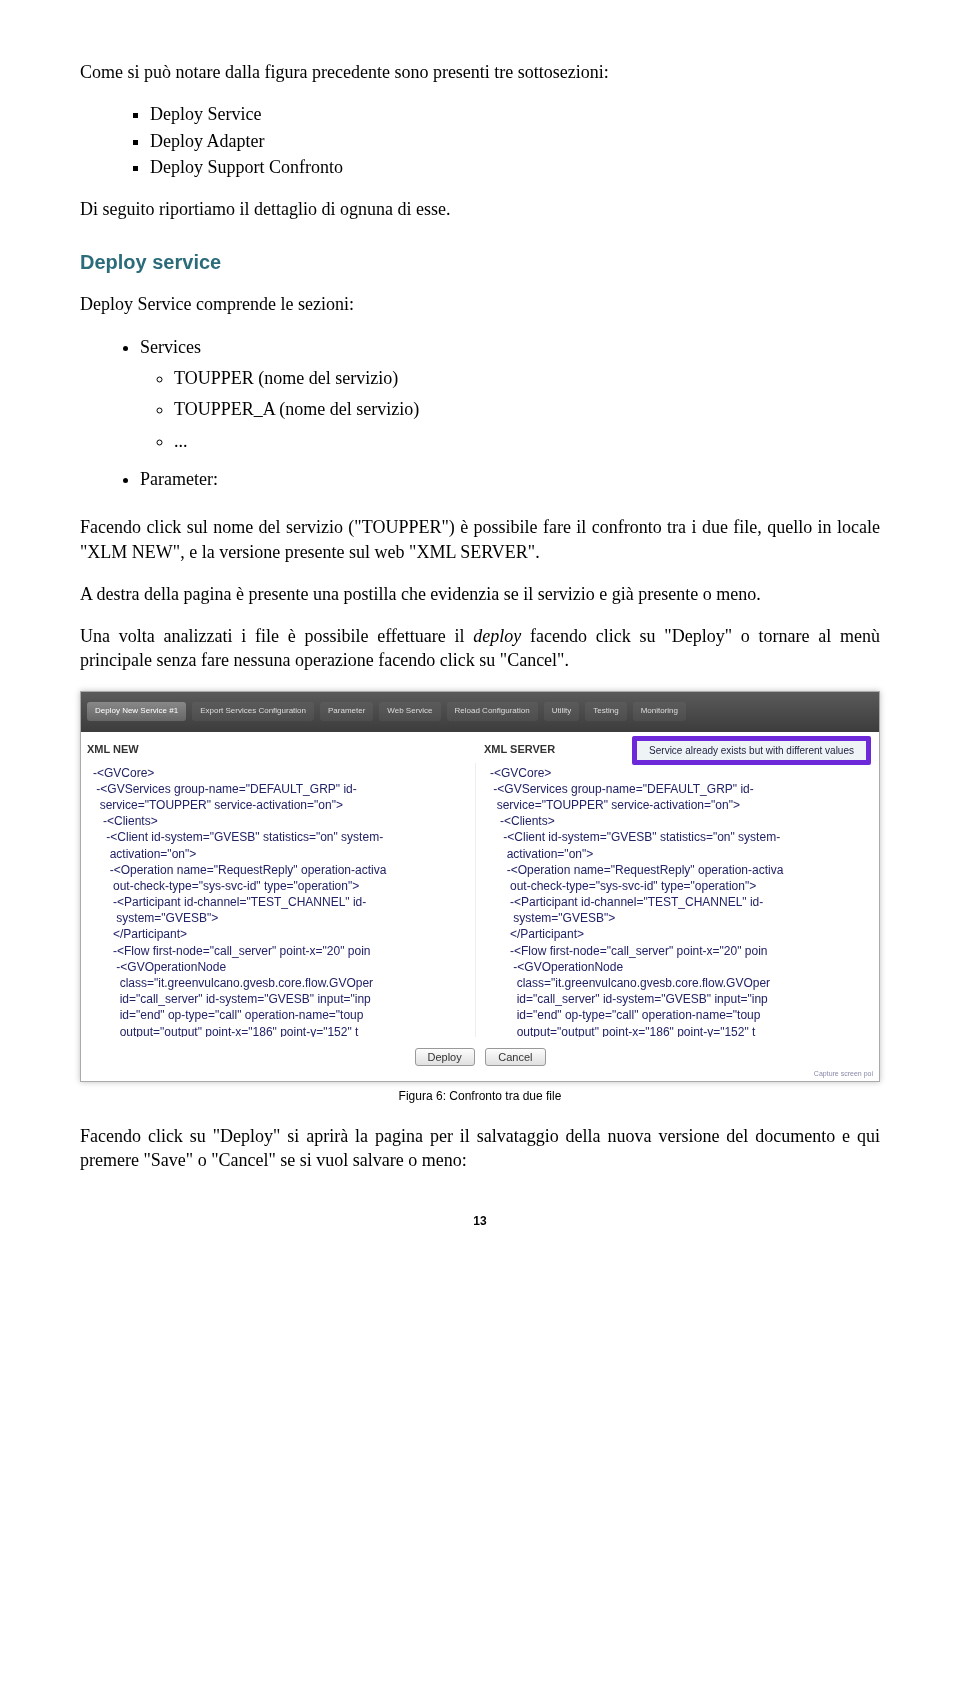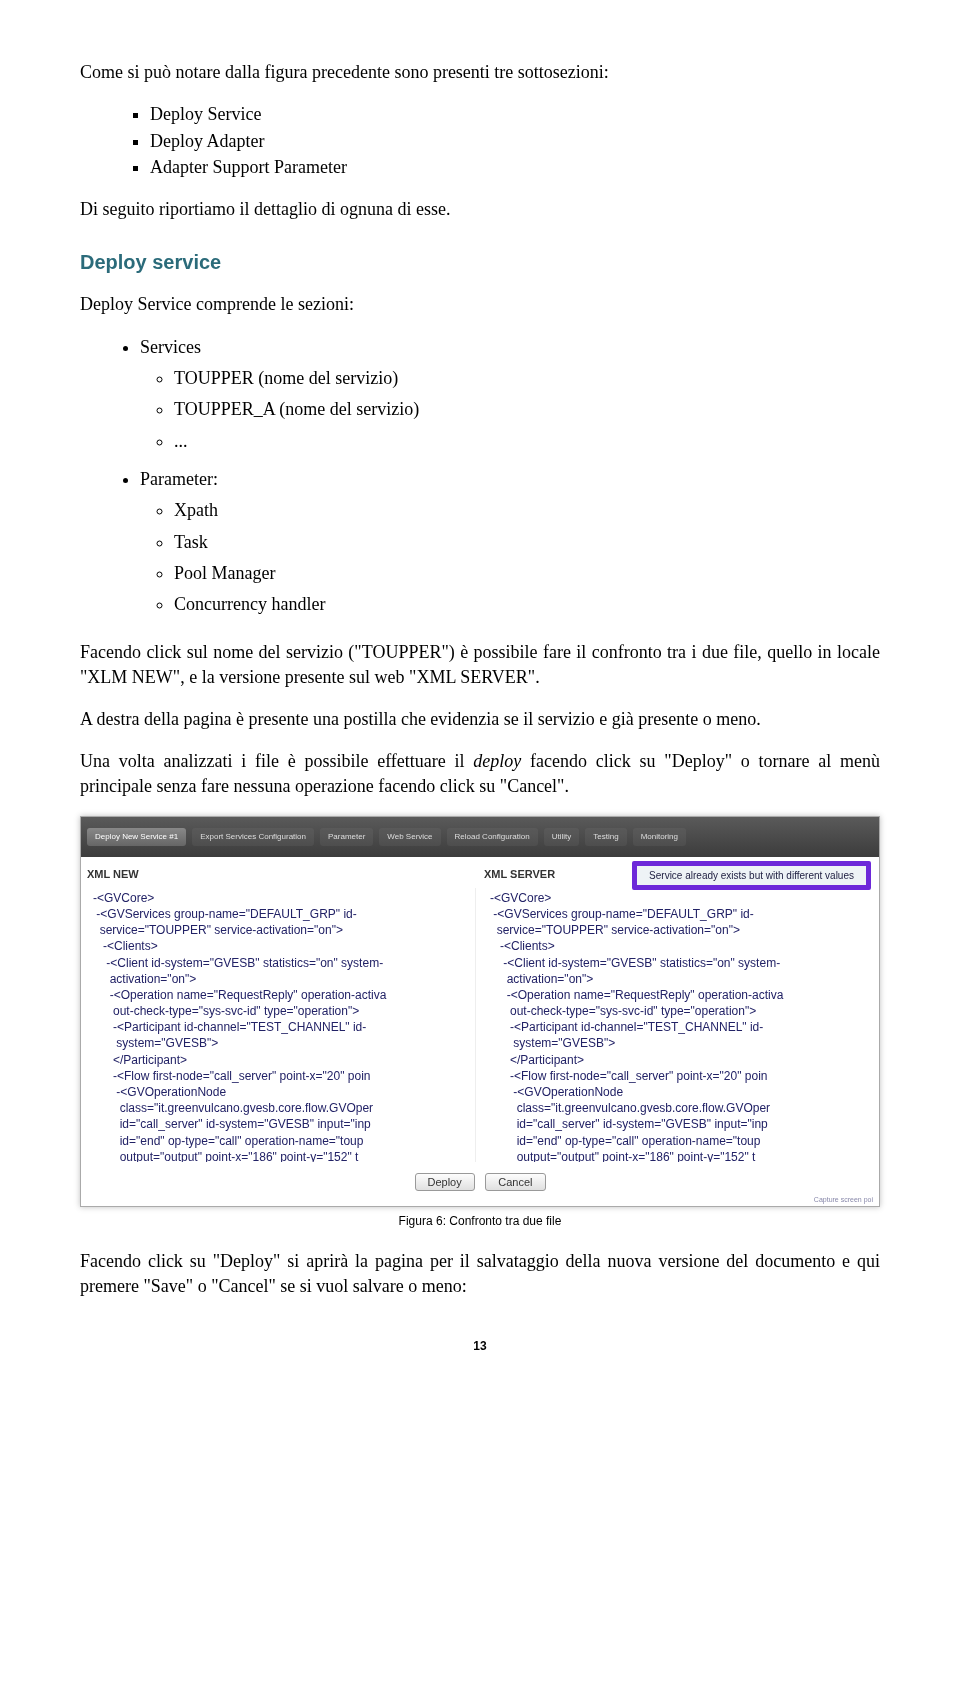--- a/index.html
+++ b/index.html
@@ -140,21 +140,21 @@
   }
 </style>
 </head>
 <body>
 
 <p class="para">Come si può notare dalla figura precedente sono presenti tre sottosezioni:</p>
 
 <ul class="square">
   <li>Deploy Service</li>
   <li>Deploy Adapter</li>
-  <li>Adapter Support Parameter</li>
+  <li>Deploy Support Confronto</li>
 </ul>
 
 <p class="para">Di seguito riportiamo il dettaglio di ognuna di esse.</p>
 
 <div class="section-title">Deploy service</div>
 
 <p class="para">Deploy Service comprende le sezioni:</p>
 
 <ul class="disc">
   <li>
@@ -163,26 +163,20 @@
       <li>TOUPPER (nome del servizio)</li>
       <li>TOUPPER_A (nome del servizio)</li>
       <li>...</li>
     </ul>
   </li>
 </ul>
 
 <ul class="disc">
   <li>
     <span>Parameter:</span>
-    <ul class="circle">
-      <li>Xpath</li>
-      <li>Task</li>
-      <li>Pool Manager</li>
-      <li>Concurrency handler</li>
-    </ul>
   </li>
 </ul>
 
 <p class="para" style="margin-top:24px">Facendo click sul nome del servizio ("TOUPPER") è possibile fare il confronto tra i due file, quello in locale "XLM NEW", e la versione presente sul web "XML SERVER".</p>
 <p class="para">A destra della pagina è presente una postilla che evidenzia se il servizio e già presente o meno.</p>
 <p class="para">
   <span>Una volta analizzati i file è possibile effettuare il </span><em>deploy</em><span> facendo click su "Deploy" o tornare al menù principale senza fare nessuna operazione facendo click su "Cancel".</span>
 </p>
 
 <div class="screenshot">

